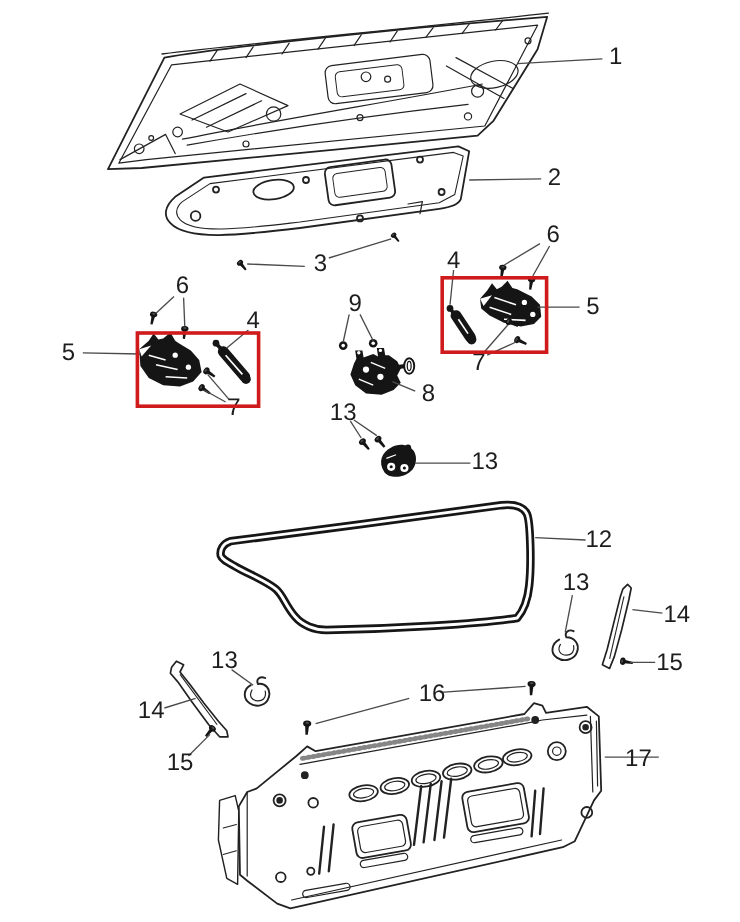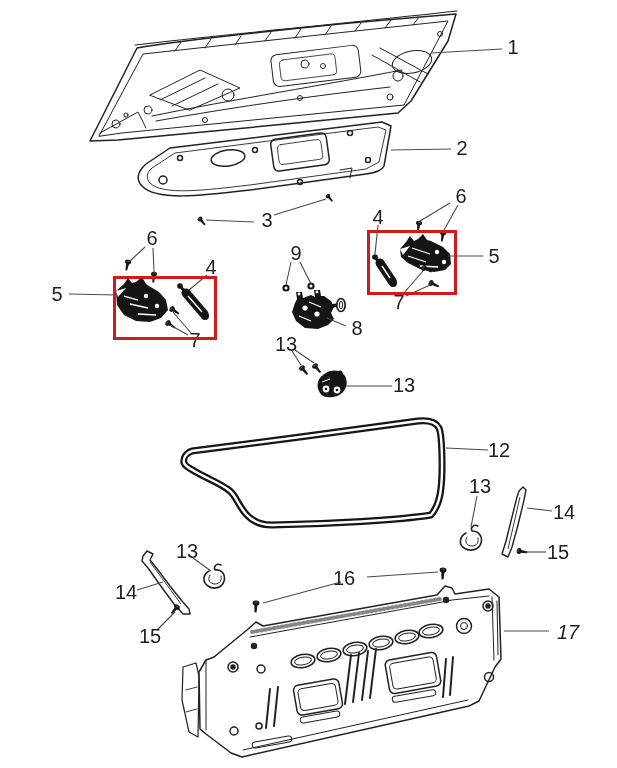--- a/index.html
+++ b/index.html
@@ -324,19 +324,19 @@
       <div class="callout" style="left: 357px; top: 328px;">8</div>
       <div class="callout" style="left: 286px; top: 344px;">13</div>
       <div class="callout" style="left: 404px; top: 385px;">13</div>
       <div class="callout" style="left: 499px; top: 450px;">12</div>
       <div class="callout" style="left: 480px; top: 486px;">13</div>
       <div class="callout" style="left: 564px; top: 512px;">14</div>
       <div class="callout" style="left: 558px; top: 552px;">15</div>
       <div class="callout" style="left: 187px; top: 551px;">13</div>
       <div class="callout" style="left: 126px; top: 592px;">14</div>
       <div class="callout" style="left: 150px; top: 636px;">15</div>
-      <div class="callout" style="left: 344px; top: 578px;">16</div>
-      <div class="callout" style="left: 568px; top: 632px; font-style: italic;">17</div>
+      <div class="callout" style="left: 360px; top: 578px;">16</div>
+      <div class="callout" style="left: 532px; top: 632px;">17</div>
       <div class="hl" style="left: 113px; top: 276px; width: 104px; height: 64px;"></div>
       <div class="hl" style="left: 367px; top: 230px; width: 90px; height: 65px;"></div>
     </div>
 
 </div>
 
 </body></html>

